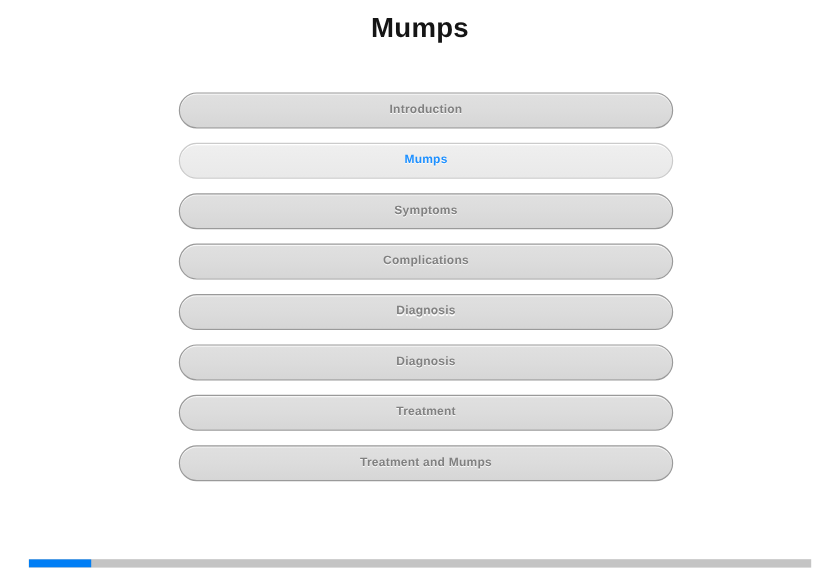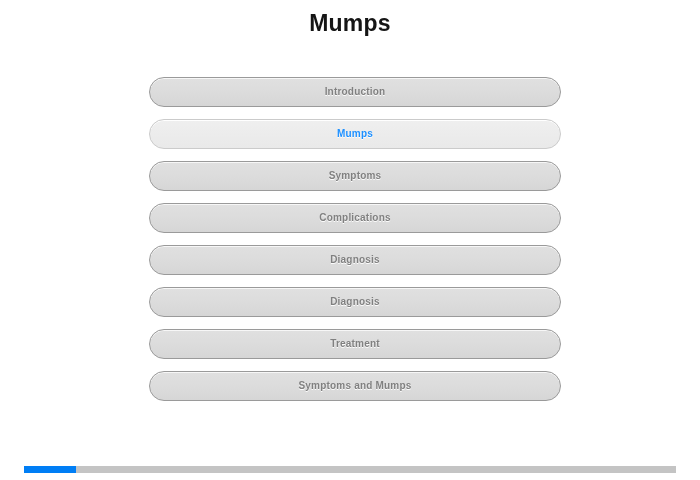--- a/index.html
+++ b/index.html
@@ -133,21 +133,21 @@
 
     <div class="nav-button">
       <span class="nav-label">Diagnosis</span>
     </div>
 
     <div class="nav-button">
       <span class="nav-label">Treatment</span>
     </div>
 
     <div class="nav-button">
-      <span class="nav-label">Symptoms and Mumps</span>
+      <span class="nav-label">Treatment and Mumps</span>
     </div>
 
 
   </div>
 
   <div class="progress-track">
     <div class="progress-fill" style="width: 8%;"></div>
   </div>
 
 </div>

